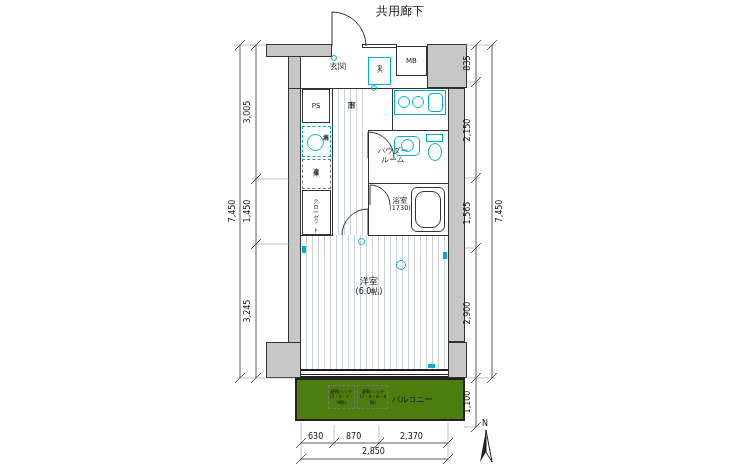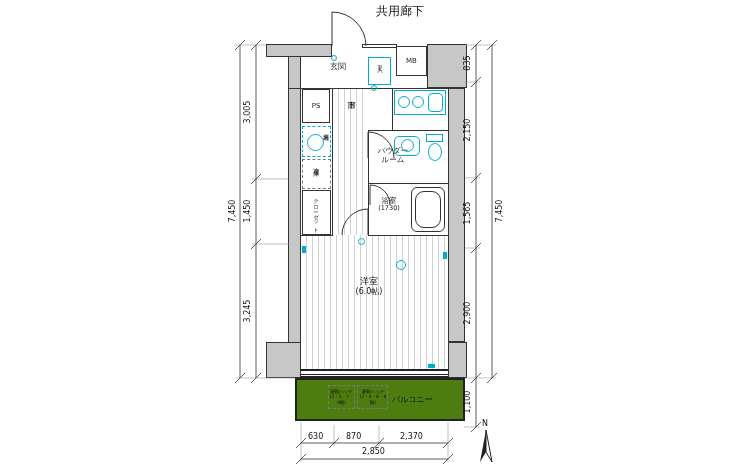--- a/index.html
+++ b/index.html
@@ -82,21 +82,21 @@
   </div>
   <div class="dashbox" style="left:302px;top:159px;width:29px;height:30px">
     <div class="label vtext" style="left:10px;top:3px;font-size:6px">冷蔵庫</div>
   </div>
   <div class="box" style="left:302px;top:190px;width:29px;height:45px">
     <div class="label vtext" style="left:10px;top:3px;font-size:5.5px">クローゼット</div>
   </div>
 
   <div class="box" style="left:411px;top:187px;width:34px;height:45px;border-radius:6px"></div>
   <div class="box" style="left:415px;top:191px;width:26px;height:37px;border-radius:9px"></div>
-  <div class="label center" style="left:368px;top:196px;width:42px;font-size:7.5px">
+  <div class="label center" style="left:379px;top:196px;width:42px;font-size:7.5px">
     <span style="display:block">浴室</span>
     <span style="display:block;font-size:6.5px">(1730)</span>
   </div>
 
   <div class="label center" style="left:340px;top:276px;width:58px;font-size:9px">
     <span style="display:block">洋室</span>
     <span style="display:block;font-size:8px">(6.0帖)</span>
   </div>
   <div class="cyancircle" style="left:396px;top:260px;width:10px;height:10px"></div>
   <div class="cyancircle" style="left:358px;top:238px;width:7px;height:7px"></div>

